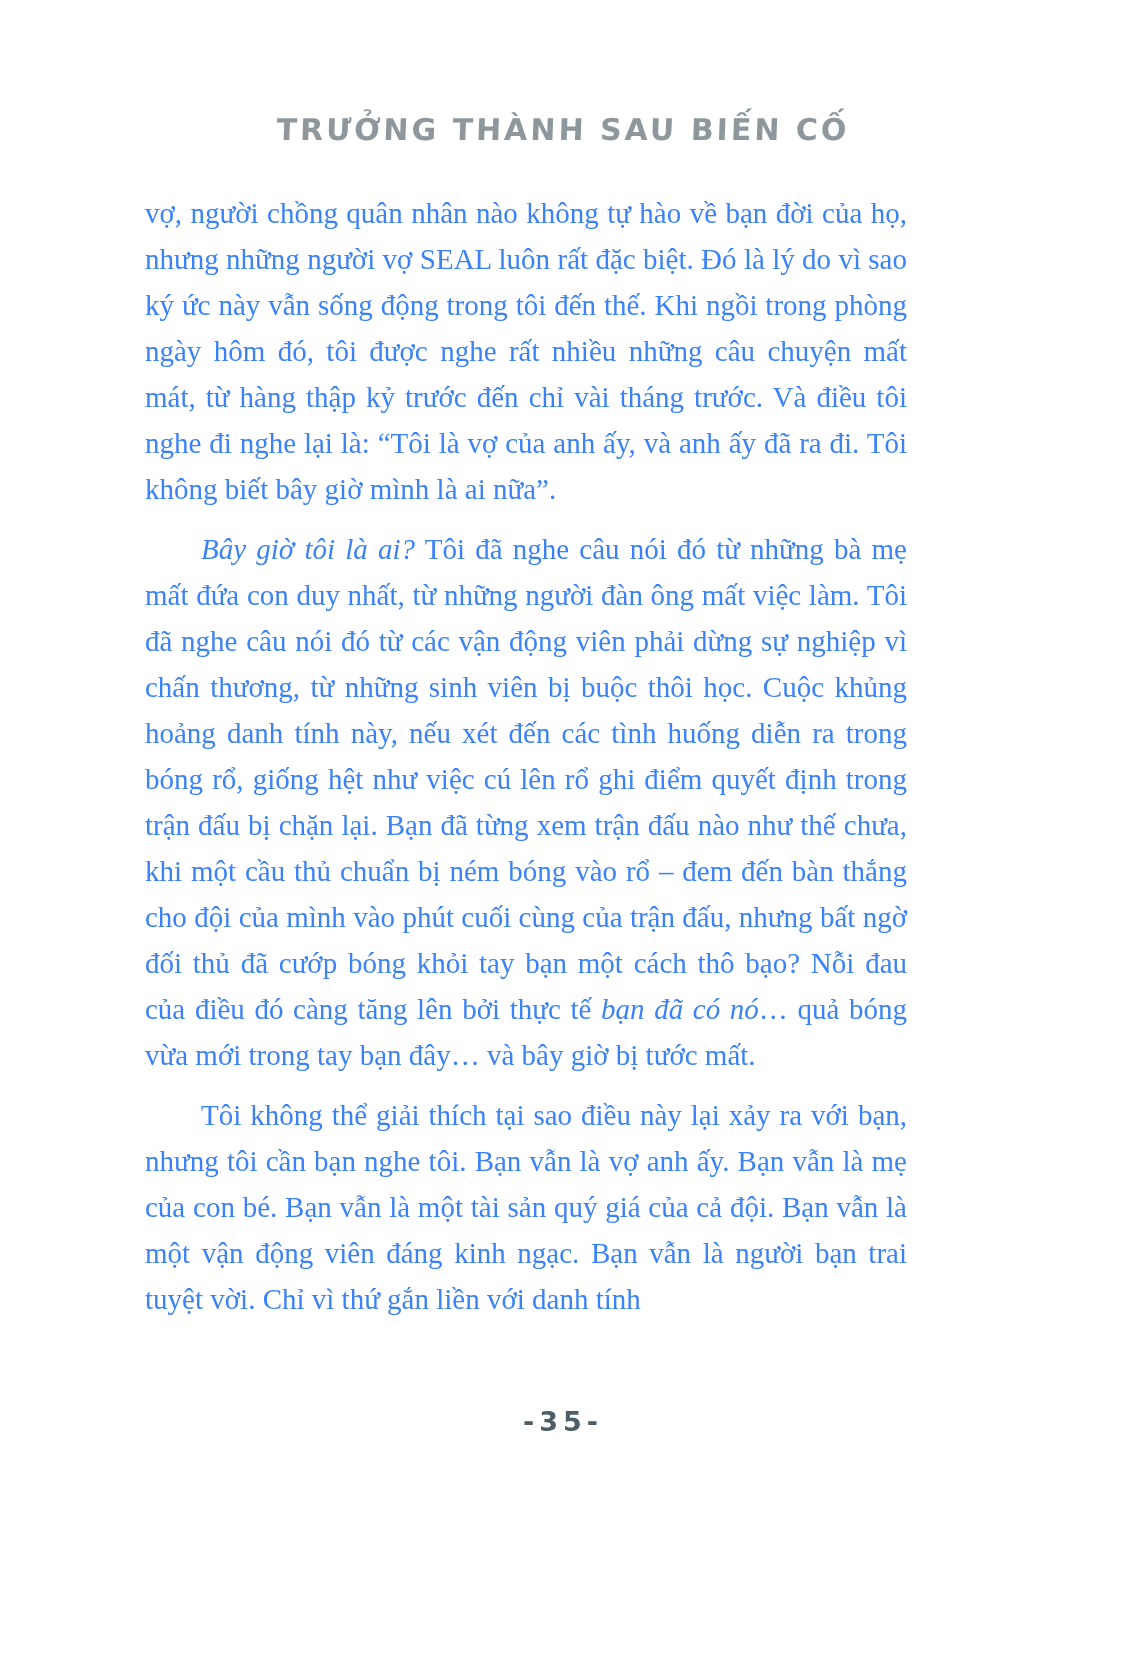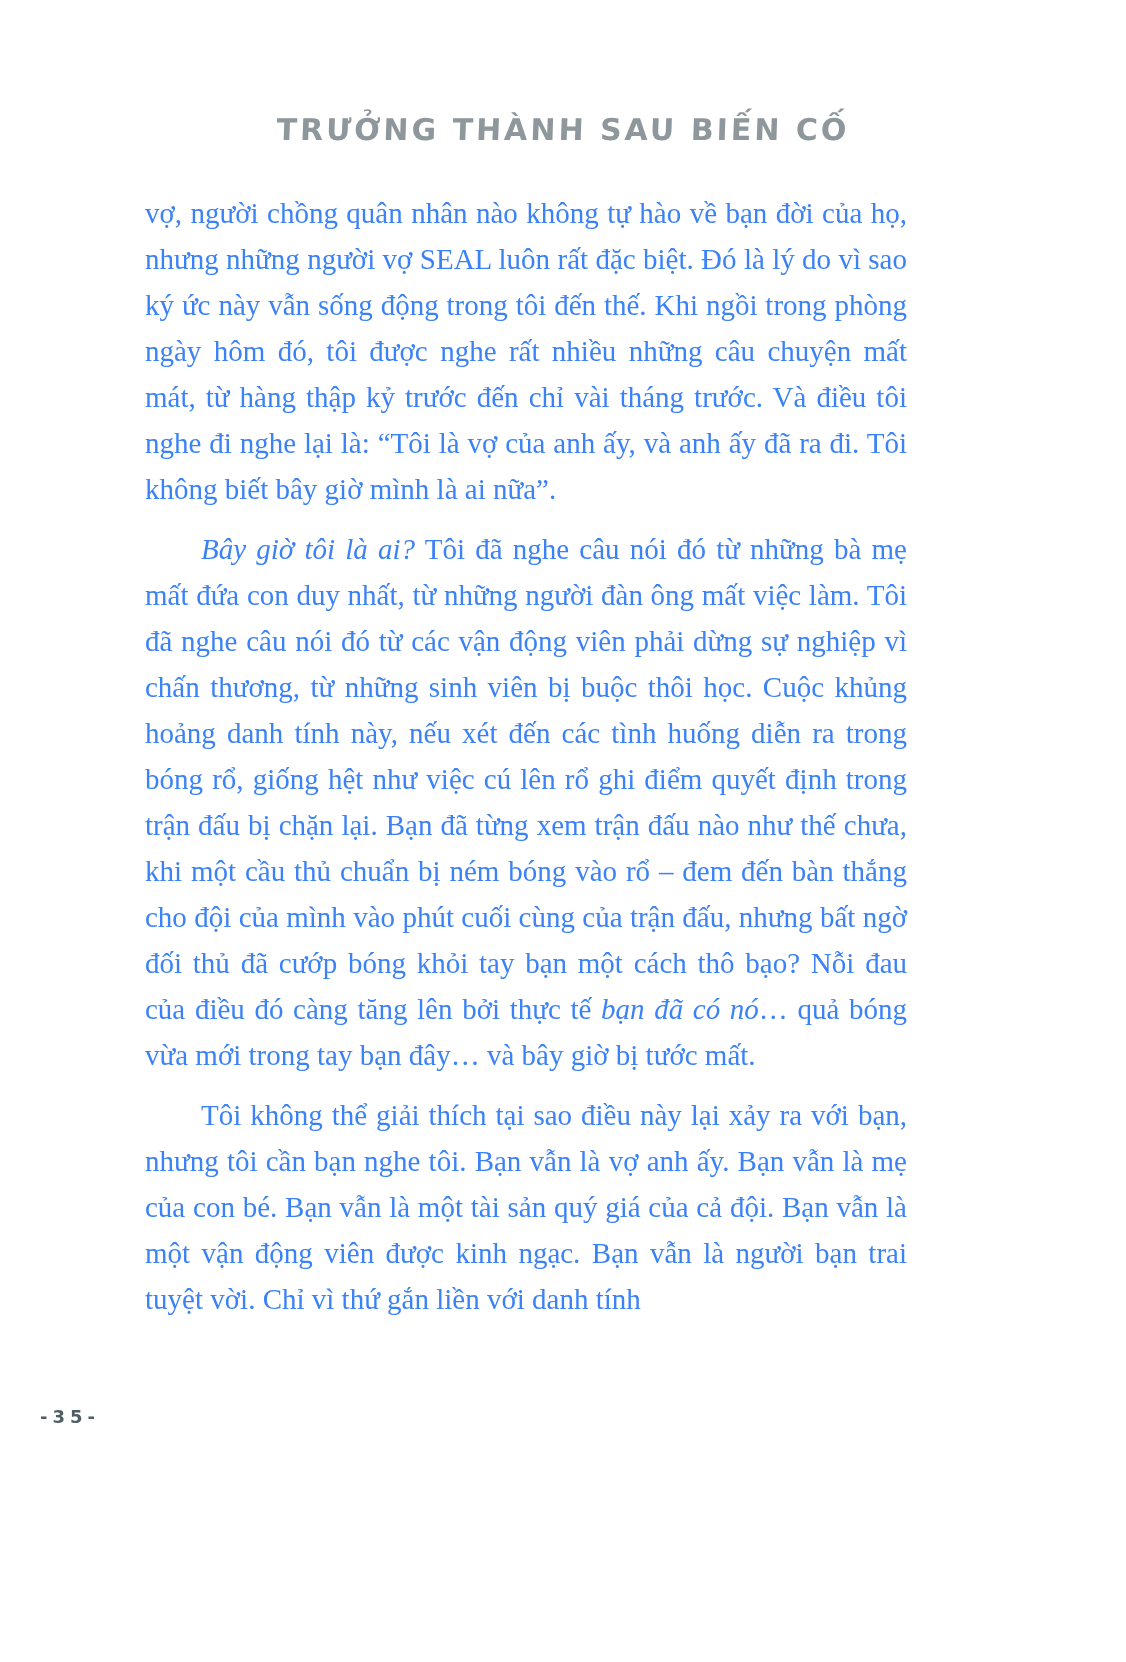--- a/index.html
+++ b/index.html
@@ -46,37 +46,38 @@
     text-indent: 56px;
   }
   .italic {
     font-style: italic;
   }
   .page-footer {
     position: absolute;
     top: 1406px;
     left: 40px;
     width: 1046px;
+    text-align: center;
     font-family: "DejaVu Sans", sans-serif;
     font-weight: 600;
-    font-size: 18px;
+    font-size: 27px;
     letter-spacing: 5px;
     color: #4e5e66;
   }
 </style>
 </head>
 <body>
 
 <div class="page">
   <div class="running-head">
     <span>TRƯỞNG THÀNH SAU BIẾN CỐ</span>
   </div>
 
   <div class="content">
       <p><span>vợ, người chồng quân nhân nào không tự hào về bạn đời của họ, nhưng những người vợ SEAL luôn rất đặc biệt. Đó là lý do vì sao ký ức này vẫn sống động trong tôi đến thế. Khi ngồi trong phòng ngày hôm đó, tôi được nghe rất nhiều những câu chuyện mất mát, từ hàng thập kỷ trước đến chỉ vài tháng trước. Và điều tôi nghe đi nghe lại là: “Tôi là vợ của anh ấy, và anh ấy đã ra đi. Tôi không biết bây giờ mình là ai nữa”.</span></p>
       <p class="indent"><span class="italic">Bây giờ tôi là ai?</span><span> Tôi đã nghe câu nói đó từ những bà mẹ mất đứa con duy nhất, từ những người đàn ông mất việc làm. Tôi đã nghe câu nói đó từ các vận động viên phải dừng sự nghiệp vì chấn thương, từ những sinh viên bị buộc thôi học. Cuộc khủng hoảng danh tính này, nếu xét đến các tình huống diễn ra trong bóng rổ, giống hệt như việc cú lên rổ ghi điểm quyết định trong trận đấu bị chặn lại. Bạn đã từng xem trận đấu nào như thế chưa, khi một cầu thủ chuẩn bị ném bóng vào rổ – đem đến bàn thắng cho đội của mình vào phút cuối cùng của trận đấu, nhưng bất ngờ đối thủ đã cướp bóng khỏi tay bạn một cách thô bạo? Nỗi đau của điều đó càng tăng lên bởi thực tế </span><span class="italic">bạn đã có nó</span><span>… quả bóng vừa mới trong tay bạn đây… và bây giờ bị tước mất.</span></p>
-      <p class="indent"><span>Tôi không thể giải thích tại sao điều này lại xảy ra với bạn, nhưng tôi cần bạn nghe tôi. Bạn vẫn là vợ anh ấy. Bạn vẫn là mẹ của con bé. Bạn vẫn là một tài sản quý giá của cả đội. Bạn vẫn là một vận động viên được kinh ngạc. Bạn vẫn là người bạn trai tuyệt vời. Chỉ vì thứ gắn liền với danh tính</span></p>
+      <p class="indent"><span>Tôi không thể giải thích tại sao điều này lại xảy ra với bạn, nhưng tôi cần bạn nghe tôi. Bạn vẫn là vợ anh ấy. Bạn vẫn là mẹ của con bé. Bạn vẫn là một tài sản quý giá của cả đội. Bạn vẫn là một vận động viên đáng kinh ngạc. Bạn vẫn là người bạn trai tuyệt vời. Chỉ vì thứ gắn liền với danh tính</span></p>
     </div>
 
   <div class="page-footer">
     <span>-35-</span>
   </div>
 </div>
 
 </body></html>

